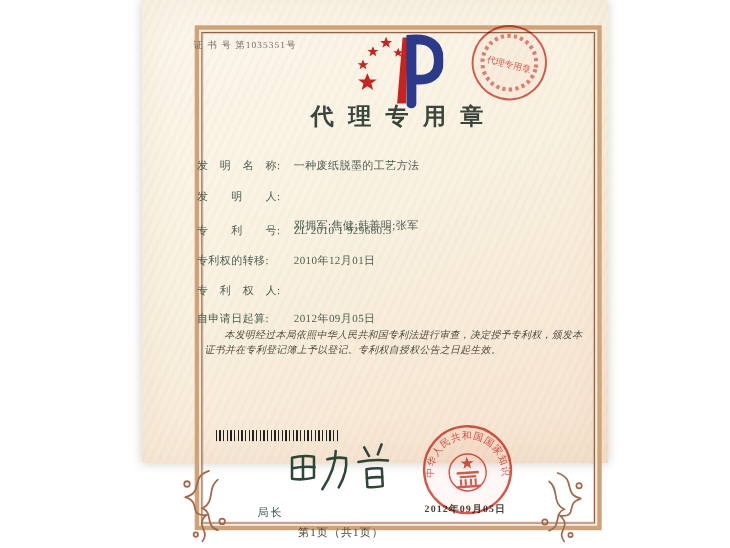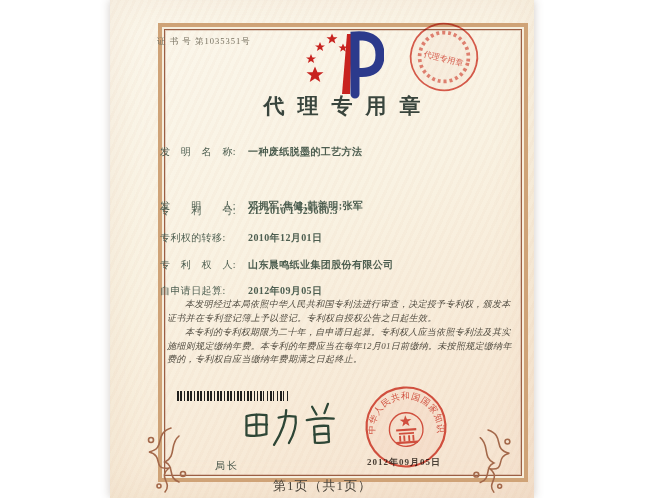--- a/index.html
+++ b/index.html
@@ -2,45 +2,45 @@
 <html><head>
 <meta charset="utf-8">
 <style>
   html,body{margin:0;padding:0;}
   body{
     width:664px;height:498px;position:relative;overflow:hidden;
     background:#ffffff;
     font-family:"Liberation Serif", serif;
   }
   .photo{
-    position:absolute;left:110px;top:0;width:424px;height:498px;
+    position:absolute;left:129px;top:0;width:424px;height:421px;
     background:linear-gradient(155deg,#fbf7ec 0%,#f9f2e2 45%,#f7e9d6 78%,#f5e2cf 100%);
     box-shadow:0 0 9px rgba(90,70,50,.28), inset 0 0 40px rgba(210,170,130,.15);
   }
   .frame{
     position:absolute;left:54px;top:29px;width:356px;height:445px;
     border:1px solid #9b5e44;
     box-shadow:0 0 0 2px #f6eedd, 0 0 0 6px #cfa377, inset 0 0 0 1px rgba(155,94,68,.25);
   }
   .cert-no{
     position:absolute;left:47px;top:36px;font-size:8.5px;color:#76705f;
     letter-spacing:1px;
   }
   .logo{position:absolute;left:190px;top:28px;width:84px;height:78px;}
   .title{
     position:absolute;left:0;top:92px;width:464px;text-align:center;
     font-size:21px;font-weight:bold;color:#39453d;letter-spacing:13px;text-indent:13px;
   }
   .fields{position:absolute;left:0;top:0;width:100%;}
   .frow{
-    position:absolute;left:50px;display:flex;align-items:flex-end;
+    position:absolute;left:50px;display:flex;align-items:flex-start;
     font-size:10px;color:#4d5e50;letter-spacing:.4px;line-height:13px;
   }
   .flabel{white-space:pre;width:88px;flex:0 0 88px;}
-  .fvalue{white-space:pre-line;font-weight:bold;}
+  .fvalue{white-space:pre-line;}
   .paras{
     position:absolute;left:57px;top:298px;width:347px;
     font-size:9px;line-height:13.5px;color:#514c41;font-style:italic;
     letter-spacing:.3px;
     font-family:Liberation Serif, serif;
   }
   .paras p{margin:0 0 1px 0;text-indent:2em;}
   .barcode{
     position:absolute;left:67px;top:391px;width:112px;height:10px;
     background:repeating-linear-gradient(90deg,#20201e 0 1.5px,transparent 1.5px 3px,
@@ -52,22 +52,22 @@
   .sig{position:absolute;left:127px;top:400px;width:104px;height:50px;transform:rotate(-3deg);}
   .seal{position:absolute;left:254px;top:385px;width:84px;height:84px;
     mix-blend-mode:multiply;opacity:.92;transform:rotate(-4deg);}
   .seal-date{
     position:absolute;left:248px;top:456px;width:92px;text-align:center;
     font-size:9px;font-weight:bold;color:#4a4036;letter-spacing:1px;
   }
   .agency-seal{position:absolute;left:297px;top:20px;width:74px;height:74px;
     mix-blend-mode:multiply;opacity:.88;transform:rotate(14deg);}
   .footer{
-    position:absolute;left:142px;top:477px;width:120px;text-align:right;
-    font-size:13px;color:#4a443a;letter-spacing:1px;
+    position:absolute;left:142px;top:477px;width:120px;text-align:left;
+    font-size:10px;color:#4a443a;letter-spacing:1px;
   }
   .flourish{position:absolute;color:#a3684a;}
   .fl-left{left:30px;top:426px;width:62px;height:70px;}
   .fl-right{left:336px;top:428px;width:84px;height:68px;transform:scaleX(-1);}
   .texture{
     position:absolute;inset:0;pointer-events:none;
     background:repeating-linear-gradient(115deg,rgba(205,150,115,.045) 0 3px,transparent 3px 7px);
   }
 </style>
 </head>
@@ -110,31 +110,29 @@
     <div class="frow" style="top:204px">
       <span class="flabel">专　　利　　号:</span>
       <span class="fvalue">ZL 2010 1 929680.5</span>
     </div>
     <div class="frow" style="top:231px">
       <span class="flabel">专利权的转移:</span>
       <span class="fvalue">2010年12月01日</span>
     </div>
     <div class="frow" style="top:258px">
       <span class="flabel">专　利　权　人:</span>
-      <span class="fvalue">山东晨鸣纸业集团股份有限公司</span>
     </div>
     <div class="frow" style="top:284px">
       <span class="flabel">自申请日起算:</span>
       <span class="fvalue">2012年09月05日</span>
     </div>
   </div>
 
   <div class="paras">
     <p>本发明经过本局依照中华人民共和国专利法进行审查，决定授予专利权，颁发本证书并在专利登记簿上予以登记。专利权自授权公告之日起生效。</p>
-    <p>本专利的专利权期限为二十年，自申请日起算。专利权人应当依照专利法及其实施细则规定缴纳年费。本专利的年费应当在每年12月01日前缴纳。未按照规定缴纳年费的，专利权自应当缴纳年费期满之日起终止。</p>
   </div>
 
   <div class="barcode"></div>
 
   <div class="director">局长</div>
 
   <svg class="sig" viewBox="0 0 104 50">
     <g fill="none" stroke="#2e4636" stroke-width="2.3" stroke-linecap="round" stroke-linejoin="round">
       <path d="M10,14 q10,-2 20,0 l-1,19 q-10,2 -20,0 z"></path>
       <path d="M20,13 l-1,20"></path>

